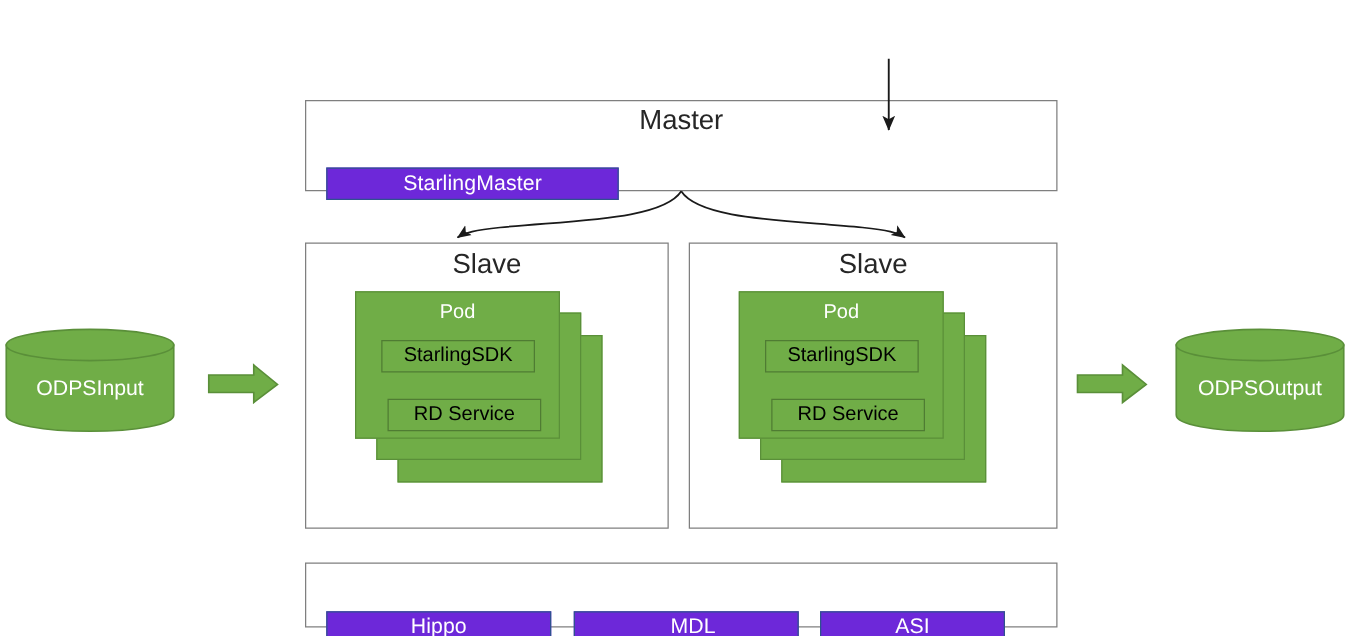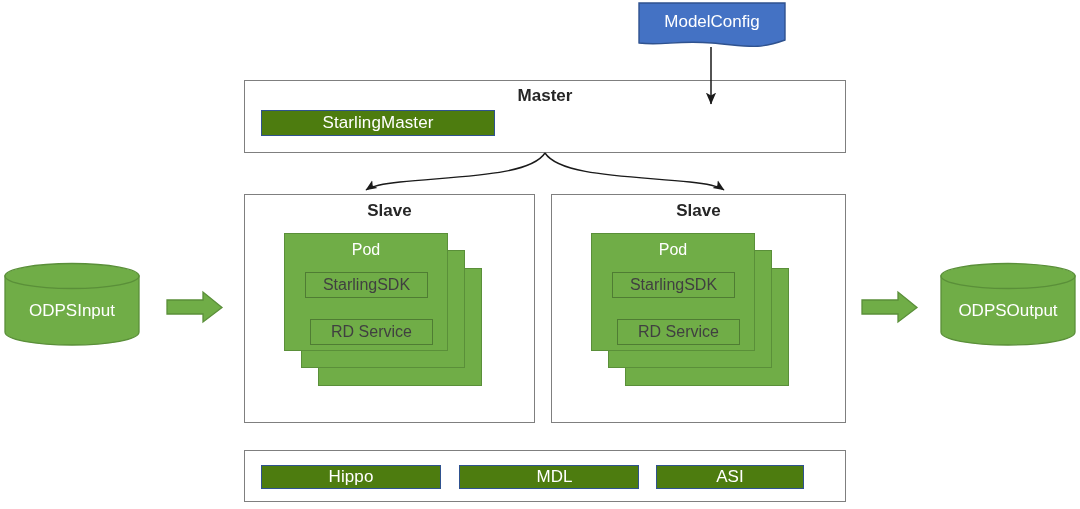--- a/index.html
+++ b/index.html
@@ -20,53 +20,53 @@
 
   
   .abs { position: absolute; box-sizing: border-box; }
 
   .container-box {
     border: 1px solid #7f7f7f;
     background: #ffffff;
   }
 
   .blue-box {
-    background: #4d7c0f;
+    background: #6d28d9;
     border: 1px solid #2f528f;
     color: #ffffff;
     display: flex;
     align-items: center;
     justify-content: center;
     font-size: 17px;
     letter-spacing: 0.1px;
+    margin-top: 24px;
   }
 
   .green-box {
     background: #70ad47;
     border: 1px solid #5a8f39;
   }
 
   .green-inner {
     background: #70ad47;
     border: 1px solid #4f7c33;
-    color: #404040;
+    color: #000000;
     display: flex;
     align-items: center;
     justify-content: center;
     font-size: 16px;
   }
 
   .label-dark {
     color: #262626;
-    font-size: 17px;
+    font-size: 22px;
     display: flex;
     align-items: center;
     justify-content: center;
     white-space: nowrap;
-    font-weight: bold;
   }
 
   .label-white {
     color: #ffffff;
     font-size: 16px;
     display: flex;
     align-items: center;
     justify-content: center;
     white-space: nowrap;
   }
@@ -83,26 +83,20 @@
   }
 
   svg { display: block; overflow: visible; }
   .svg-layer { position: absolute; left: 0; top: 0; width: 1080px; height: 509px; pointer-events: none; }
 </style>
 </head>
 <body>
 
 <div id="canvas">
 
-  <div class="abs" style="left:638px; top:2px; width:148px; height:48px;">
-    <svg width="148" height="48" viewBox="0 0 148 48">
-      <path d="M1,1 L147,1 L147,38 C120,48 110,44 74,41 C38,38 25,44 1,41 Z" fill="#4472C4" stroke="#2F528F" stroke-width="1.4"></path>
-    </svg>
-    <div class="abs label-white" style="left:0; top:0; width:148px; height:40px; font-size:17px;">ModelConfig</div>
-  </div>
 
   <div class="abs container-box" style="left:244px; top:80px; width:602px; height:73px;">
   </div>
   <div class="abs label-dark" style="left:244px; top:85px; width:602px; height:22px;">Master</div>
 
   <div class="abs blue-box" style="left:261px; top:110px; width:234px; height:26px;">
     <span>StarlingMaster</span>
   </div>
 
 

